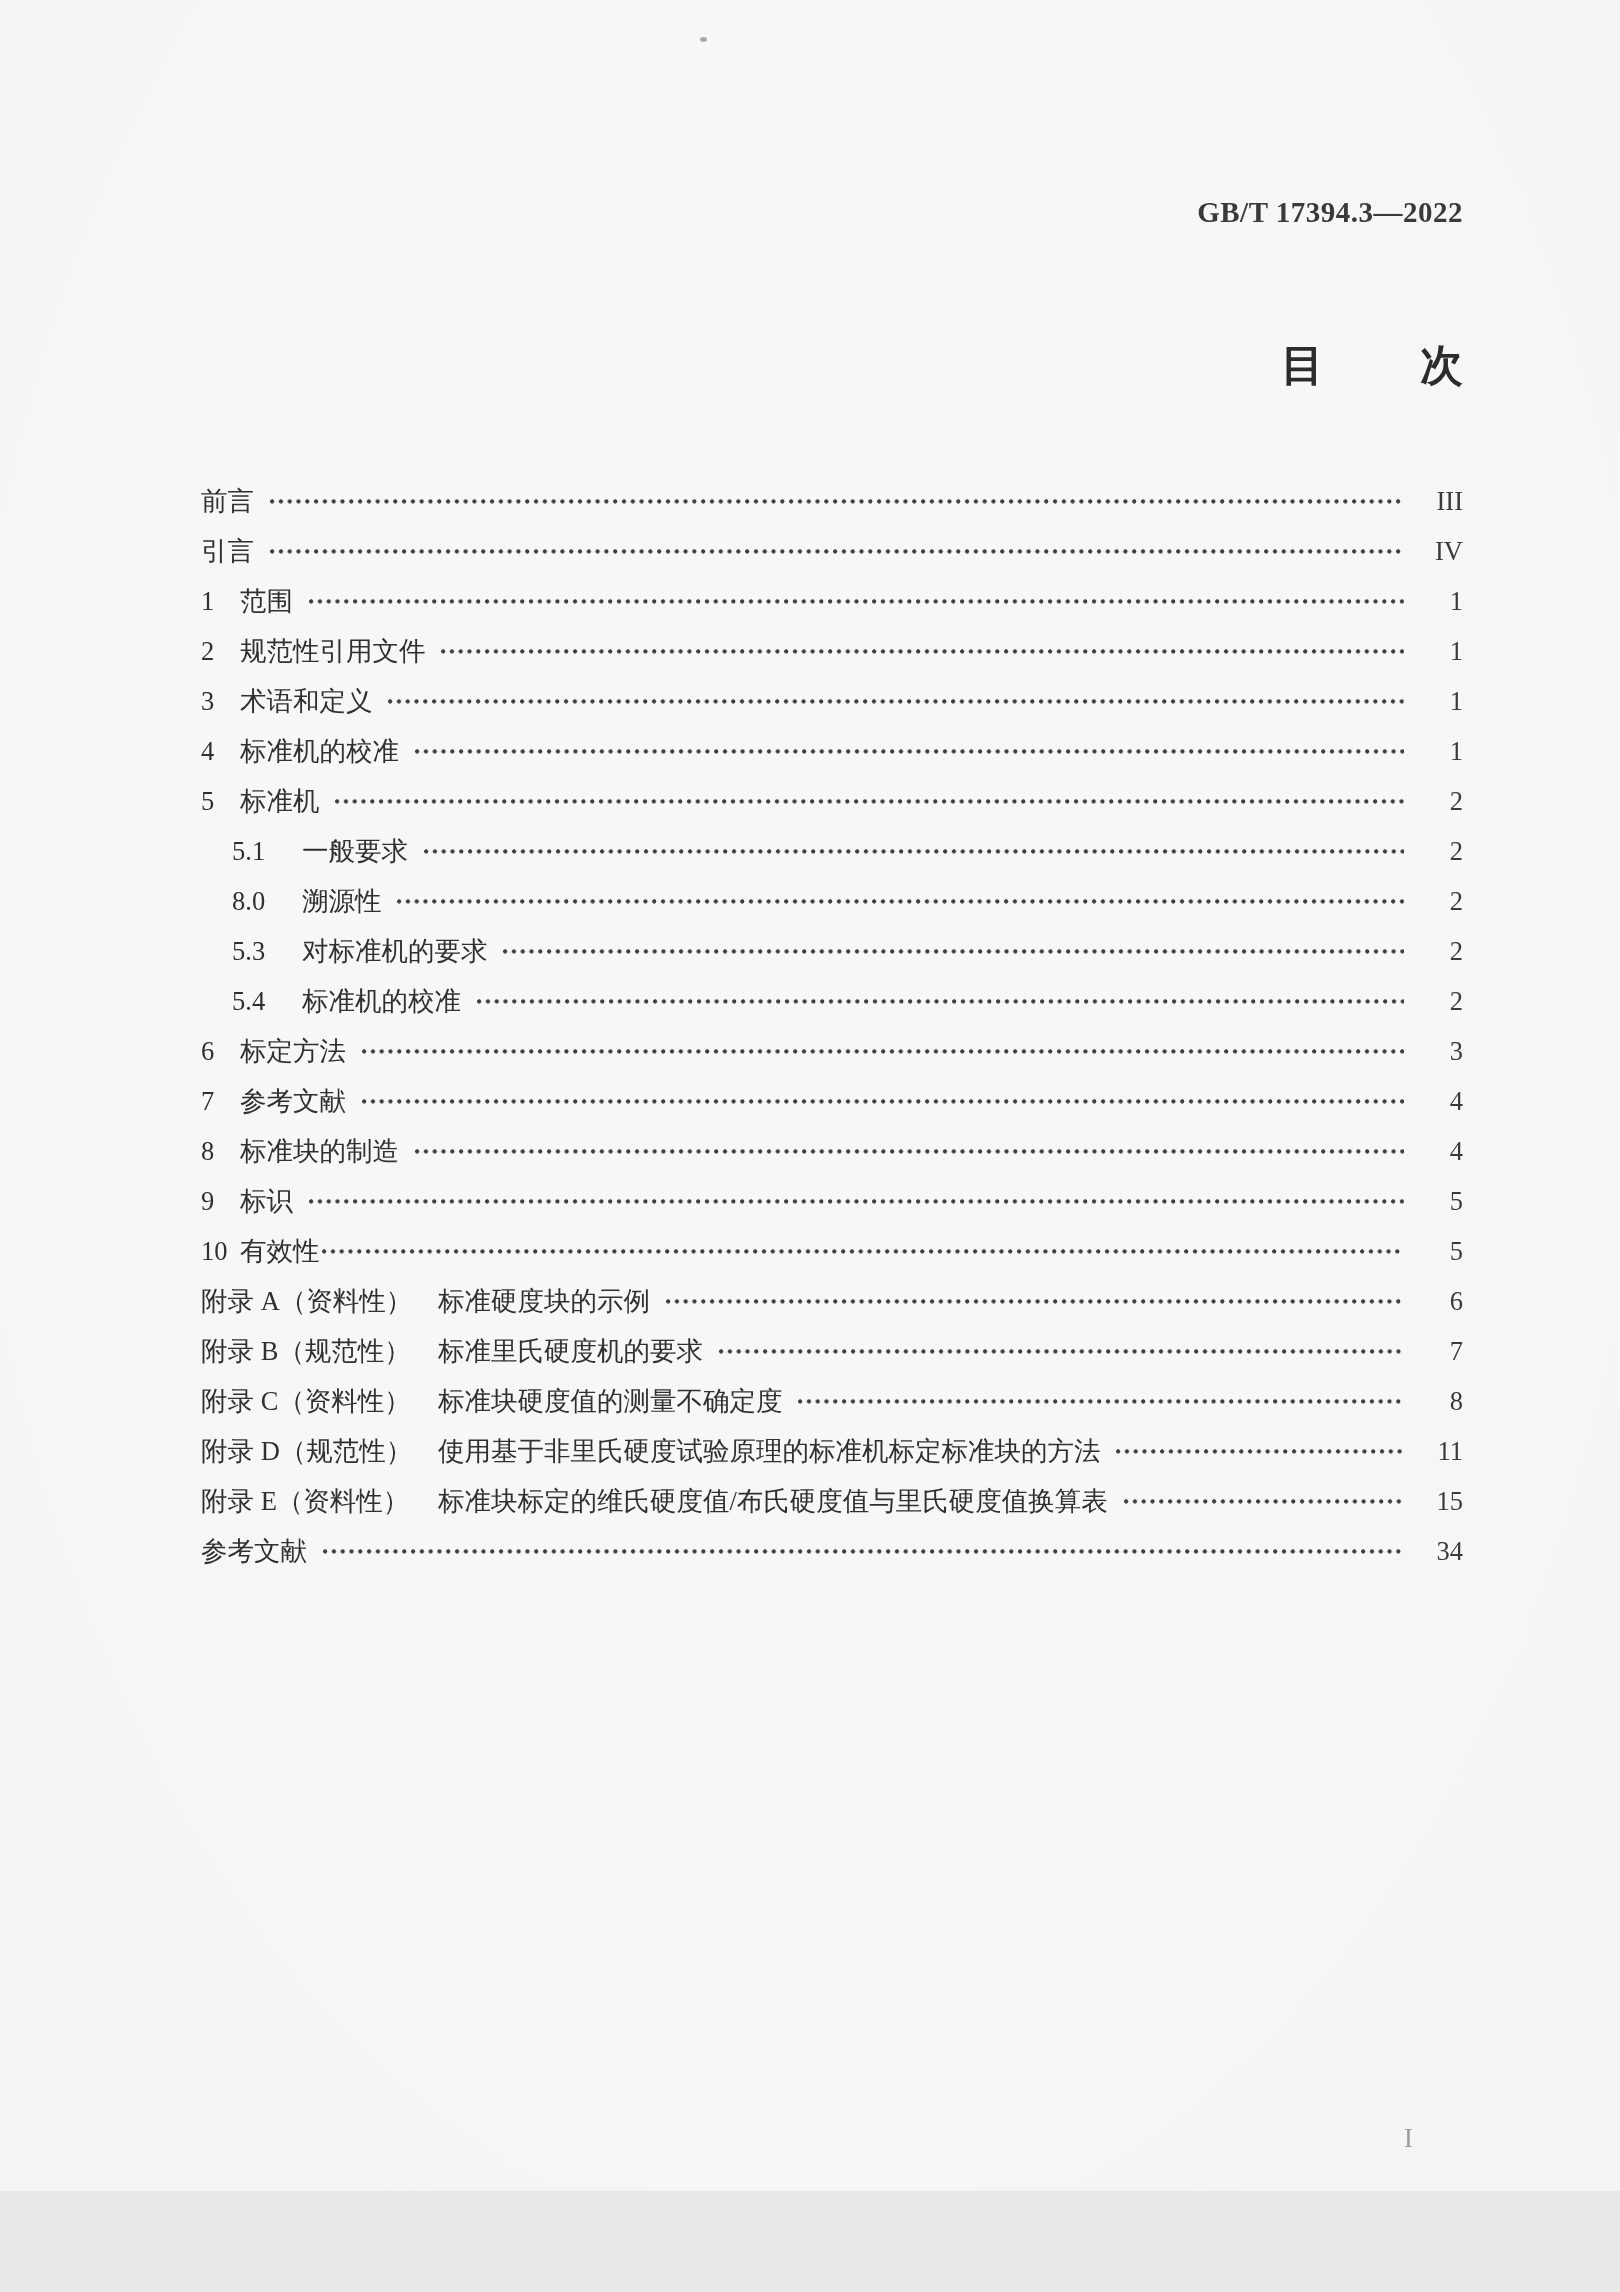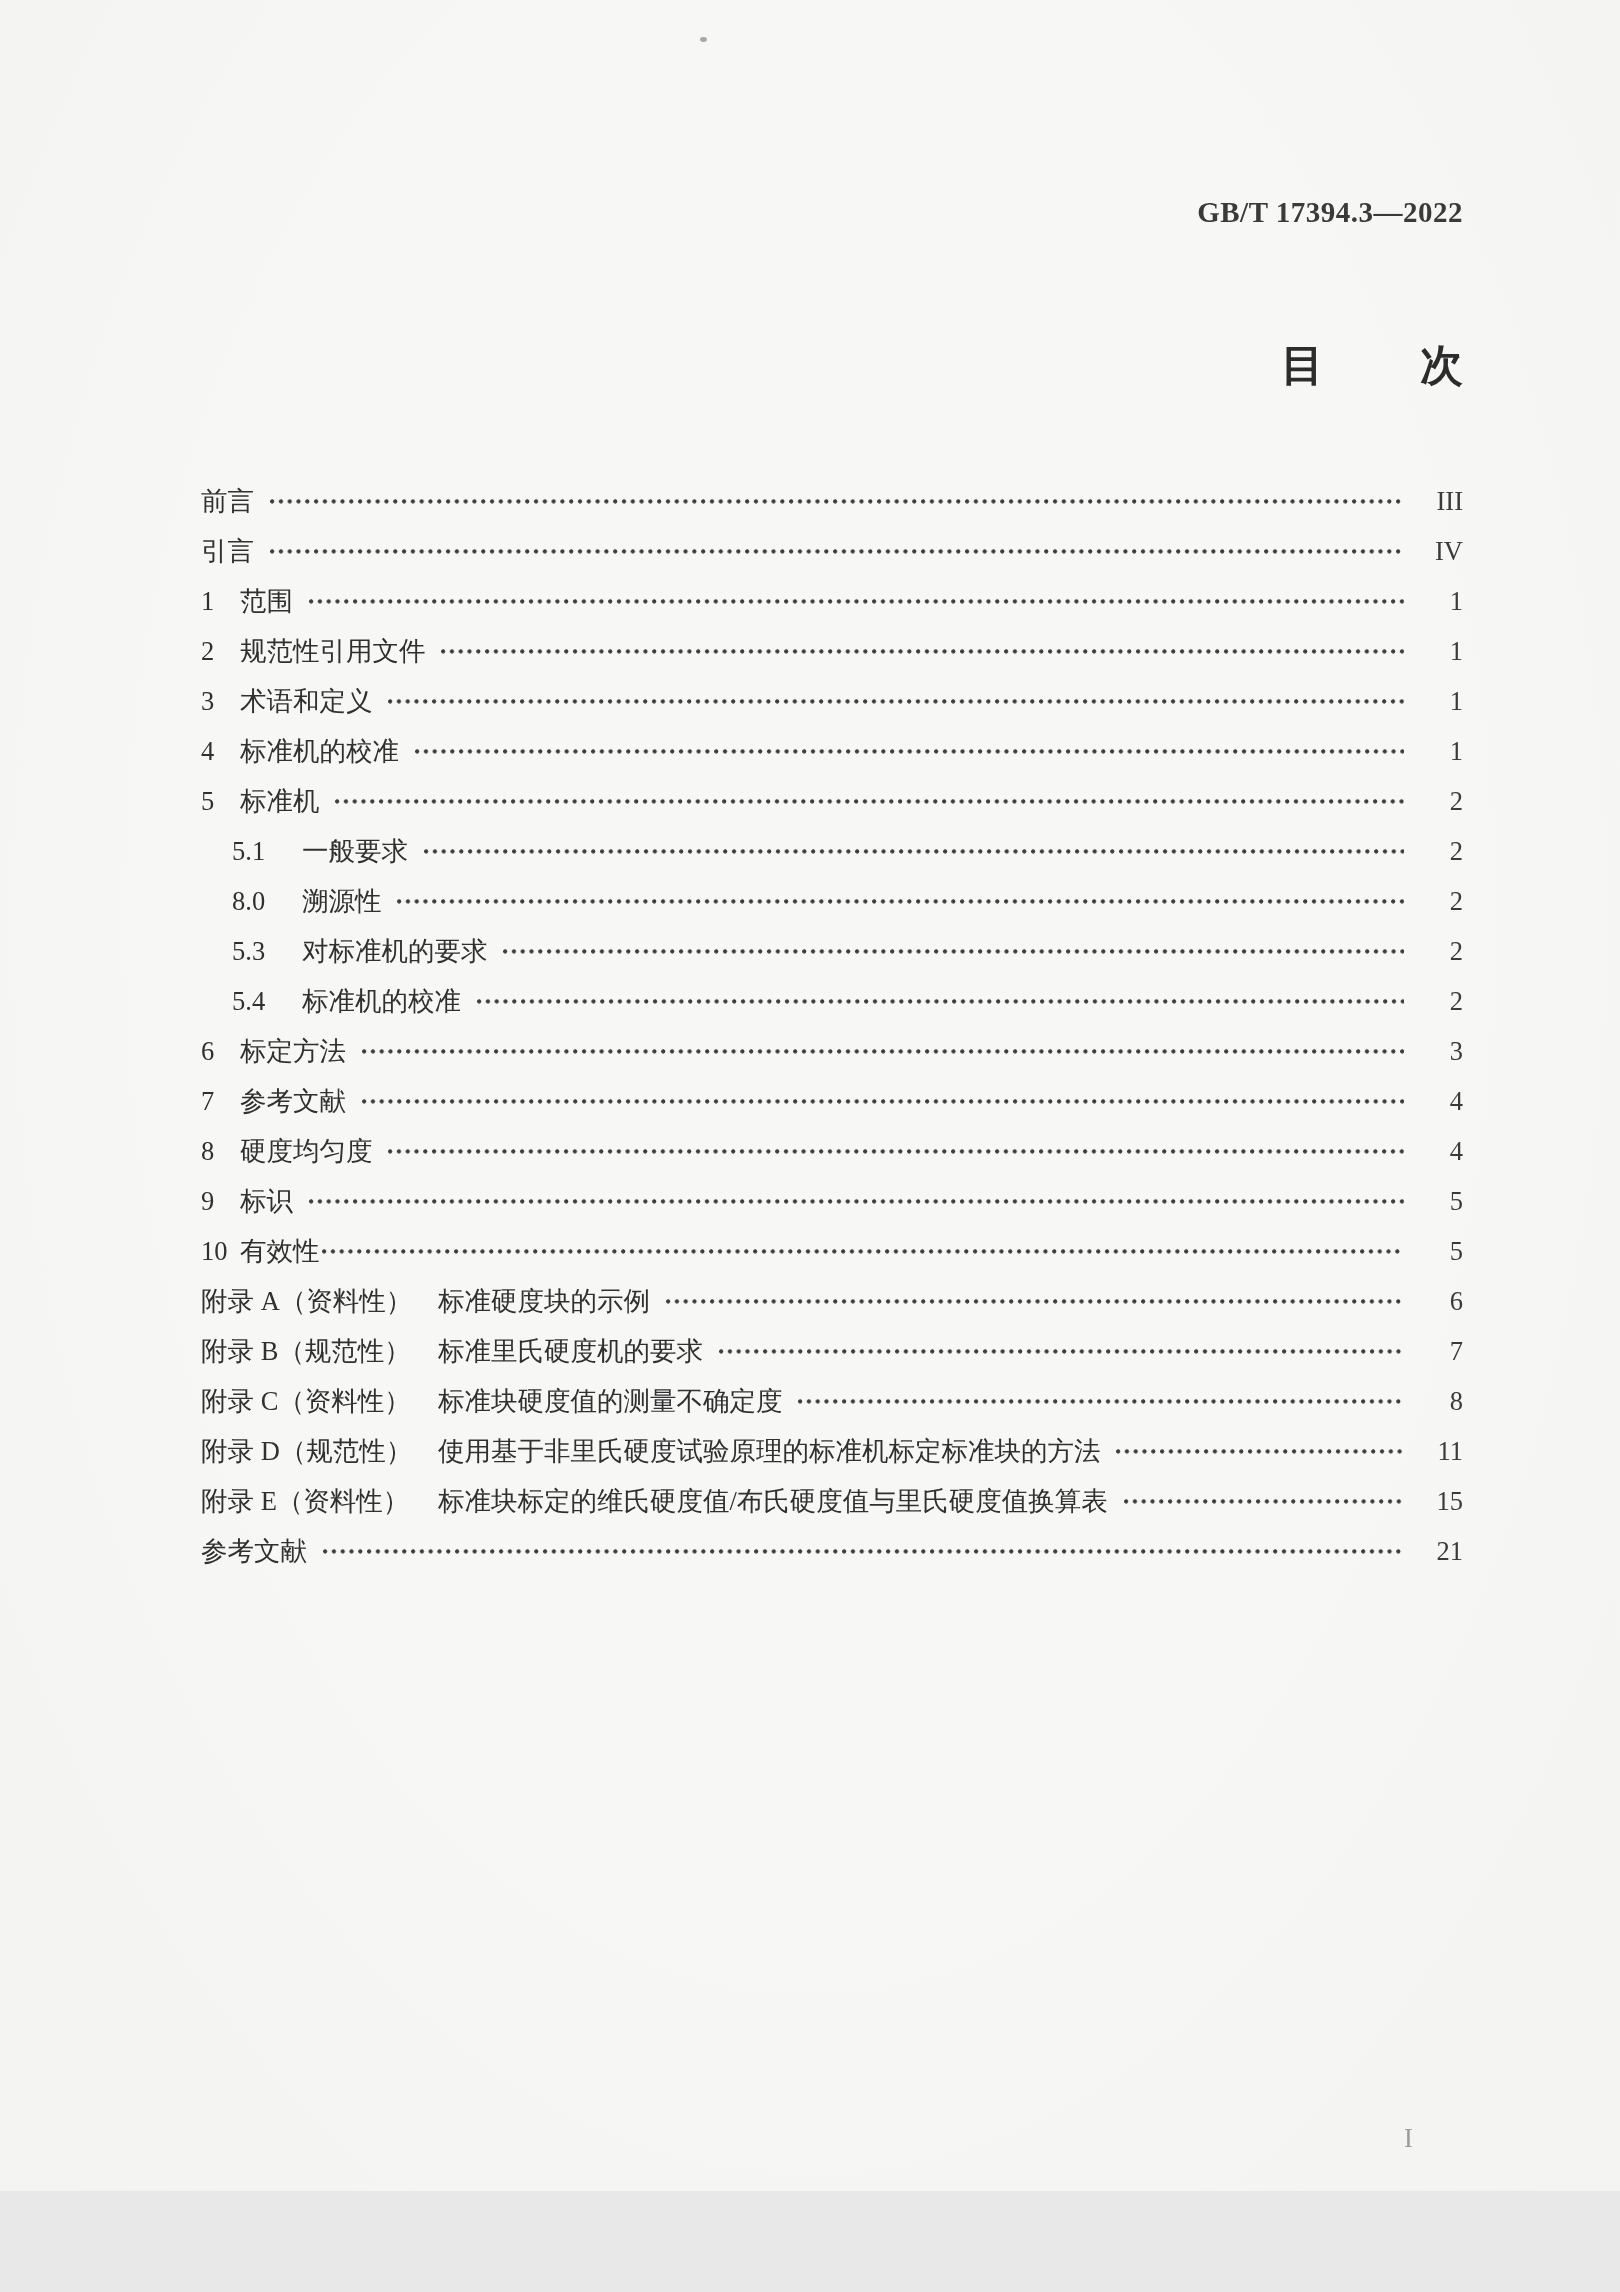--- a/index.html
+++ b/index.html
@@ -184,21 +184,21 @@
         <span class="pagenum">3</span>
       </div>
       <div class="toc-row">
         <span class="num">7</span>
         <span class="label">参考文献</span>
         <div class="dots"></div>
         <span class="pagenum">4</span>
       </div>
       <div class="toc-row">
         <span class="num">8</span>
-        <span class="label">硬度均匀度</span>
+        <span class="label">标准块的制造</span>
         <div class="dots"></div>
         <span class="pagenum">4</span>
       </div>
       <div class="toc-row">
         <span class="num">9</span>
         <span class="label">标识</span>
         <div class="dots"></div>
         <span class="pagenum">5</span>
       </div>
       <div class="toc-row tight">
@@ -233,20 +233,20 @@
       </div>
       <div class="toc-row">
         <span class="annex">附录 E（资料性）</span>
         <span class="label">标准块标定的维氏硬度值/布氏硬度值与里氏硬度值换算表</span>
         <div class="dots"></div>
         <span class="pagenum">15</span>
       </div>
       <div class="toc-row">
         <span class="label">参考文献</span>
         <div class="dots"></div>
-        <span class="pagenum">21</span>
+        <span class="pagenum">34</span>
       </div>
     </div>
 
   <div class="footer-pagenum">I</div>
 
 </div>
 
 
 </body></html>

